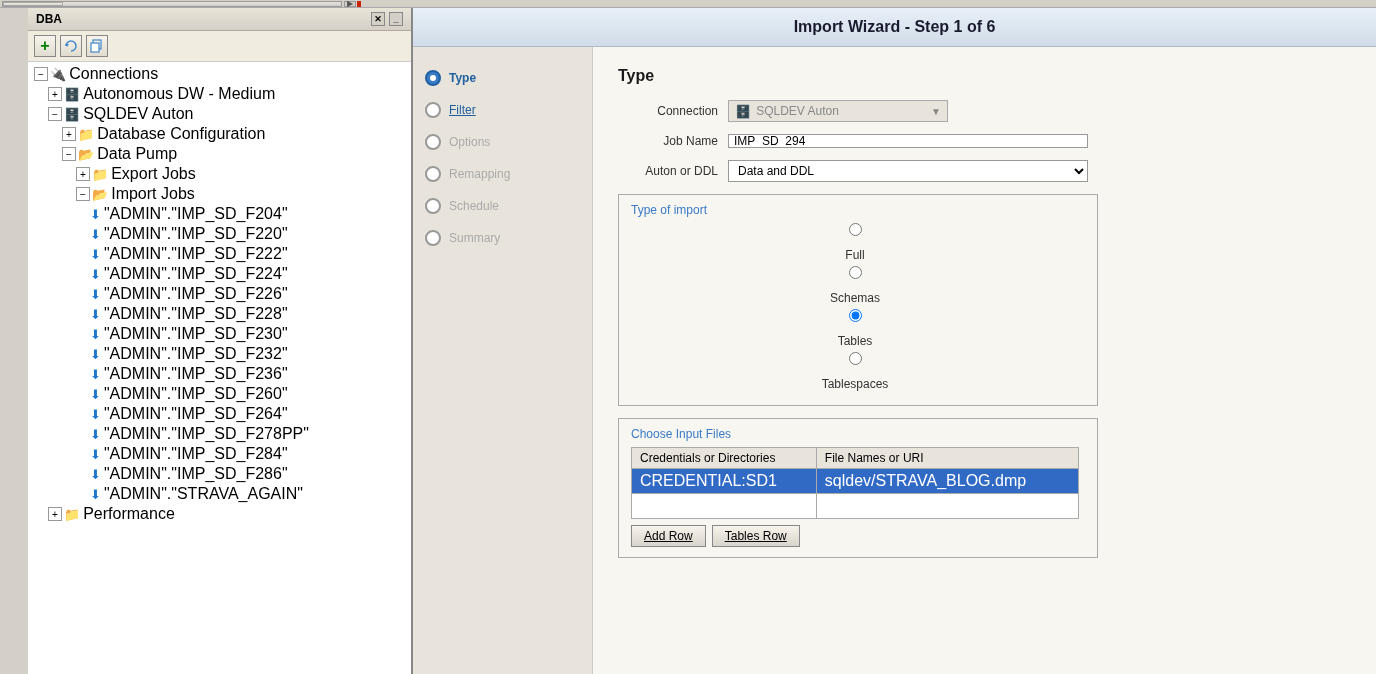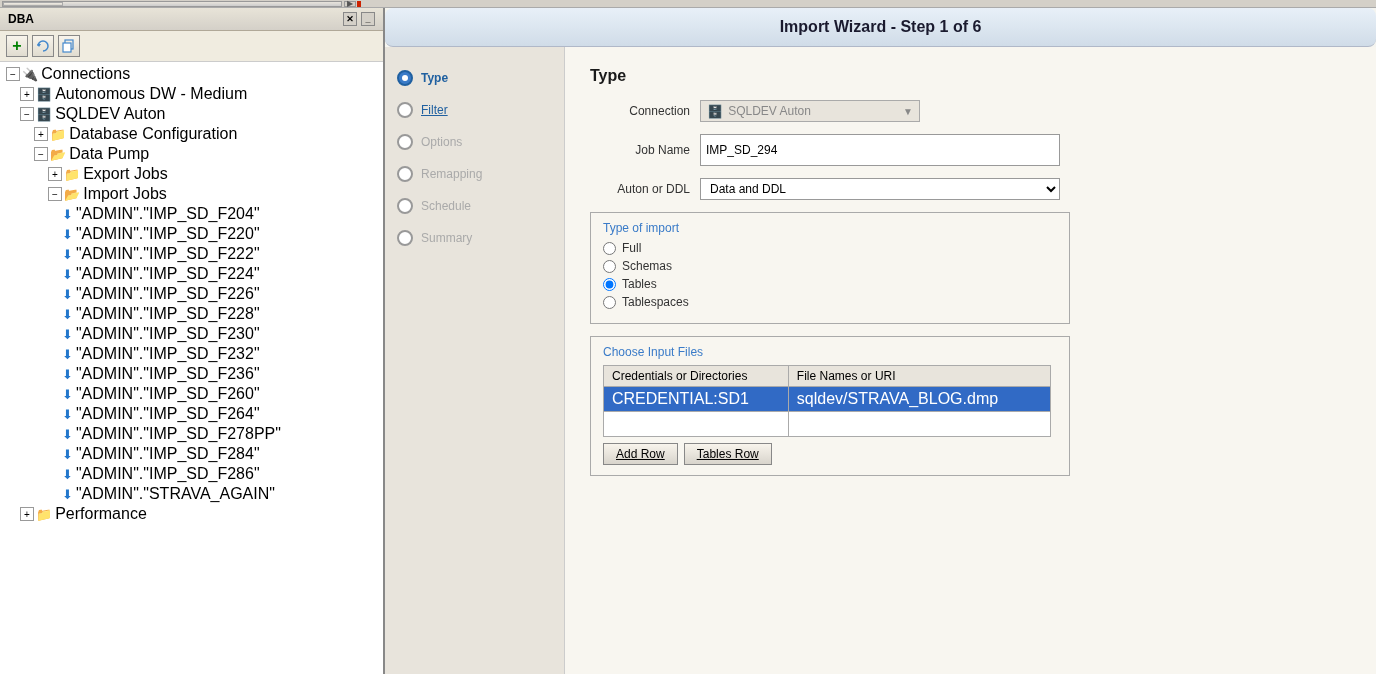--- a/index.html
+++ b/index.html
@@ -1,18 +1,18 @@
 <!DOCTYPE html>
 <html><head>
   <meta charset="utf-8">
   <style>
     * { box-sizing: border-box; margin: 0; padding: 0; }
     body { font-family: 'Segoe UI', Arial, sans-serif; font-size: 12px; background: #d4d0c8; display: flex; flex-direction: column; height: 674px; overflow: hidden; }
 
-    .main-container { display: flex; flex: 1; overflow: hidden; }
+    .main-container { display: flex; flex: 1; overflow: hidden; margin-left: 28px; }
 
     
     .left-panel { width: 385px; background: #f0ece0; border-right: 2px solid #888; display: flex; flex-direction: column; overflow: hidden; }
 
     .left-panel-title { background: linear-gradient(to bottom, #e8e4d8, #d4d0c8); padding: 4px 8px; font-size: 12px; font-weight: bold; border-bottom: 1px solid #b0a898; display: flex; justify-content: space-between; align-items: center; }
 
     .left-panel-title-controls { display: flex; gap: 4px; }
 
     .title-btn { width: 14px; height: 14px; background: #d4d0c8; border: 1px solid #888; font-size: 9px; cursor: pointer; display: flex; align-items: center; justify-content: center; }
 
@@ -28,21 +28,21 @@
 
     .tree-toggle { width: 14px; height: 14px; display: inline-flex; align-items: center; justify-content: center; font-size: 10px; cursor: pointer; border: 1px solid #999; background: white; margin-right: 2px; flex-shrink: 0; }
 
     .tree-icon { margin-right: 3px; font-size: 13px; flex-shrink: 0; }
 
     .tree-label { font-size: 16px; }
 
     
     .right-panel { flex: 1; background: #f5f5f0; display: flex; flex-direction: column; }
 
-    .wizard-header { background: linear-gradient(to bottom, #e8f0f8, #d0dce8); padding: 10px 20px; border-bottom: 1px solid #b0b8c8; border-radius: 8px; }
+    .wizard-header { background: linear-gradient(to bottom, #e8f0f8, #d0dce8); padding: 10px 20px; border-bottom: 1px solid #b0b8c8; }
 
     .wizard-header-title { font-size: 16px; font-weight: bold; color: #1a1a2e; text-align: center; }
 
     .wizard-content { display: flex; flex: 1; overflow: hidden; }
 
     
     .steps-sidebar { width: 180px; background: #e8e4dc; border-right: 1px solid #ccc; padding: 15px 0; }
 
     .step-item { display: flex; align-items: center; padding: 8px 12px; cursor: pointer; gap: 8px; }
 
@@ -62,36 +62,36 @@
     .form-area { flex: 1; padding: 20px 25px; overflow-y: auto; background: #f8f6f0; }
 
     .section-title { font-size: 16px; font-weight: bold; color: #1a1a1a; margin-bottom: 15px; }
 
     .form-row { display: flex; align-items: center; margin-bottom: 12px; gap: 10px; }
 
     .form-label { width: 100px; text-align: right; font-size: 12px; color: #333; flex-shrink: 0; }
 
     .form-control { flex: 1; max-width: 360px; }
 
-    .form-input { width: 100%; height: 32px; border: 1px solid #999; background: white; padding: 2px 5px; font-size: 12px; }
+    .form-input { width: 100%; height: 14px; border: 1px solid #999; background: white; padding: 2px 5px; font-size: 12px; }
 
     .form-select { width: 100%; height: 22px; border: 1px solid #999; background: white; padding: 2px 5px; font-size: 12px; cursor: pointer; }
 
     .connection-field { display: flex; align-items: center; gap: 5px; background: #e8e4dc; border: 1px solid #aaa; padding: 2px 6px; height: 22px; min-width: 220px; }
 
     .connection-icon { font-size: 13px; color: #666; }
 
     .connection-text { font-size: 12px; color: #888; }
 
     
     .group-box { border: 1px solid #aaa; padding: 8px 18px 10px 12px; margin-bottom: 12px; max-width: 480px; }
 
     .group-box-title { font-size: 12px; color: #3a7bc8; margin-bottom: 6px; }
 
-    .radio-row { display: flex; align-items: flex-end; gap: 6px; margin-bottom: 4px; }
+    .radio-row { display: flex; align-items: center; gap: 12px; margin-bottom: 4px; flex-direction: column; }
 
     .radio-row input[type="radio"] { cursor: pointer; }
 
     .radio-label { font-size: 12px; color: #333; }
 
     
     .file-table { border: 1px solid #aaa; width: 100%; max-width: 480px; border-collapse: collapse; }
 
     .file-table th { background: #e8e4dc; border: 1px solid #aaa; padding: 3px 8px; font-size: 12px; font-weight: normal; text-align: left; }
 

